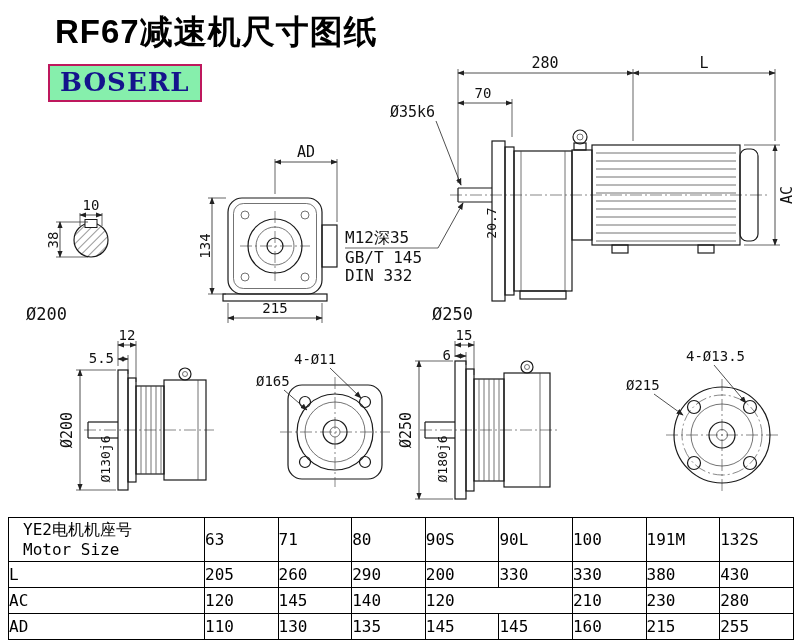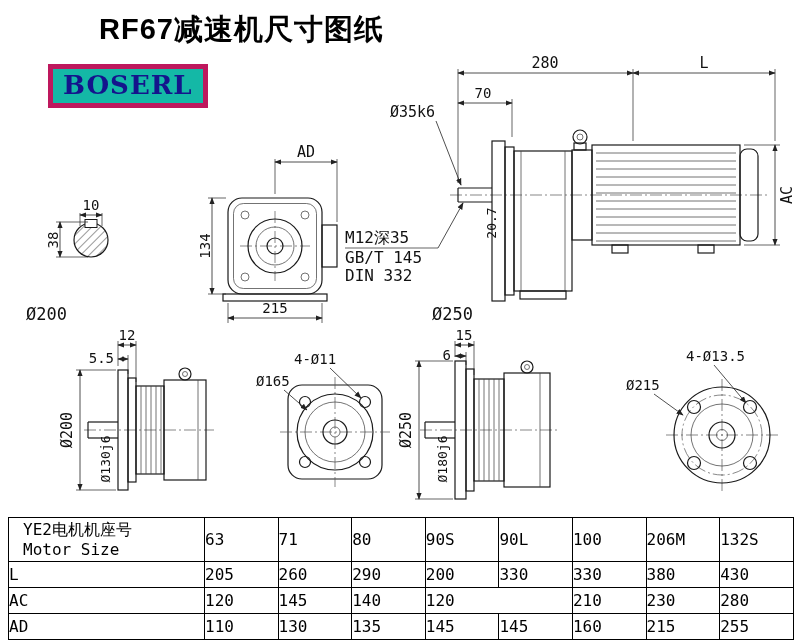--- a/index.html
+++ b/index.html
@@ -1,23 +1,23 @@
 <!DOCTYPE html>
 <html><head>
 <meta charset="utf-8">
 <style>
   * { margin:0; padding:0; box-sizing:border-box; }
   html,body { width:800px; height:641px; background:#fff; overflow:hidden; position:relative;
     font-family:"Liberation Sans", sans-serif; }
 
-  .title { position:absolute; left:55px; top:10px; font-size:29px; font-weight:bold;
-    color:#000; letter-spacing:1px;margin-left:44px; }
-
-  .logo { position:absolute; left:48px; top:64px; border:5px solid #be185d;
-    padding:1px 10px 3px 10px; background:#14b8a6; }
+  .title { position:absolute; left:55px; top:10px; font-size:33px; font-weight:bold;
+    color:#000; letter-spacing:1px; }
+
+  .logo { position:absolute; left:48px; top:64px; border:2px solid #be185d;
+    padding:1px 10px 3px 10px; background:#86efac; }
   .logo span { font-family:"DejaVu Serif","Liberation Serif",serif; font-size:26px;
     font-weight:bold; color:#14148c; letter-spacing:1px; }
 
   svg.drawing { position:absolute; left:0; top:55px; }
 
   
   .ln   { stroke:#1a1a1a; stroke-width:1.2; fill:none; }
   .thin { stroke:#444; stroke-width:0.75; fill:none; }
   .cl   { stroke:#555; stroke-width:0.7; fill:none; stroke-dasharray:12 3 2 3; }
   .ext  { stroke:#222; stroke-width:0.7; fill:none; }
@@ -283,21 +283,21 @@
       <td class="label-col-hdr">
         <div>YE2电机机座号</div>
         <div>Motor Size</div>
       </td>
       <td>63</td>
       <td>71</td>
       <td>80</td>
       <td>90S</td>
       <td>90L</td>
       <td>100</td>
-      <td>206M</td>
+      <td>191M</td>
       <td>132S</td>
     </tr>
     <tr>
       <td>L</td>
       <td>205</td>
       <td>260</td>
       <td>290</td>
       <td>200</td>
       <td>330</td>
       <td>330</td>

